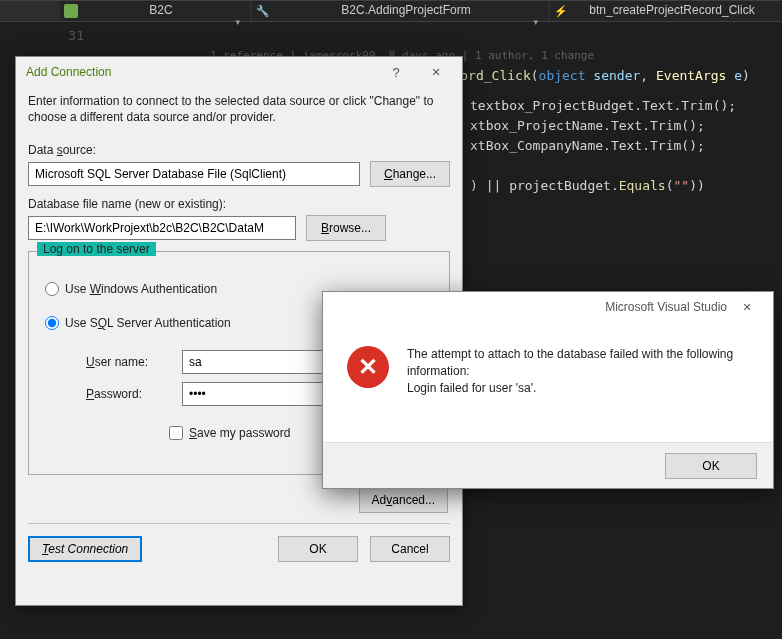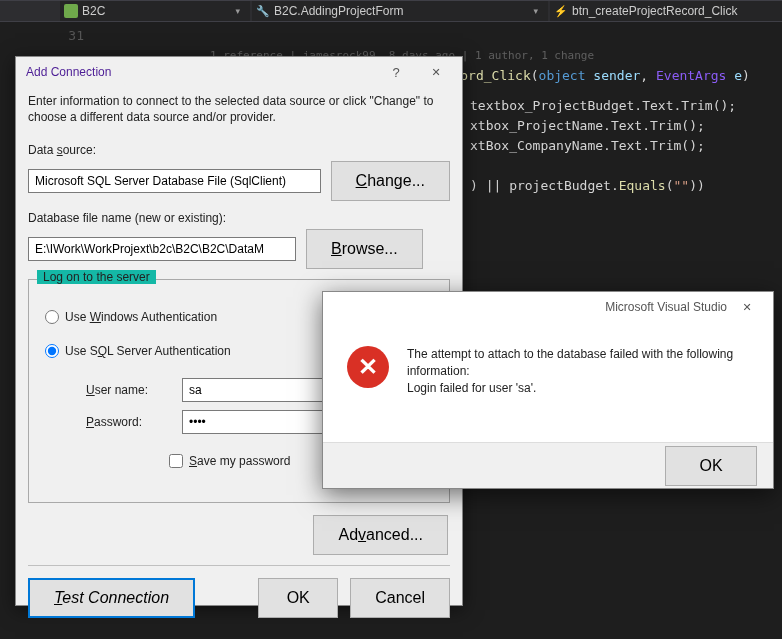--- a/index.html
+++ b/index.html
@@ -29,78 +29,79 @@
 }
 .crumb {
   background: #252526;
   color: #ccc;
   height: 20px;
   padding: 2px 10px 2px 22px;
   position: relative;
   font-size: 12px;
   display: flex;
   align-items: center;
+  flex-direction: column;
 }
 .crumb.shorty { padding-left: 8px; flex:0 0 auto; }
 .crumb .drop { margin-left: auto; color:#999; font-size:9px; padding-left:8px;}
 .crumb-ico { position:absolute; left:4px; top:3px; width:14px; height:14px; }
 .ico-csharp { background:#6fa94b; border-radius:2px; }
 .ico-class::before { content:"🔧"; font-size:11px; color:#e8ab55;}
 .ico-light::before { content:"⚡"; font-size:11px; color:#e8ab55;}
 .code-area {
   font-family: Consolas, monospace;
   font-size: 13px;
   color: #d4d4d4;
   padding: 4px 0 0 0;
   line-height: 20px;
 }
 .code-line { display:flex; }
 .gutter { width: 102px; text-align: right; color:#2b91af; padding-right: 18px; }
 .gutter.dim { color:#555; }
 .outline { width:14px; color:#888; font-size:10px; text-align:center;}
 .codelens { font-size:11px; color:#5f5f5f; padding-left: 210px; }
 .kw { color:#569cd6; }
-.type { color:#8b5cf6; }
+.type { color:#fef9c3; }
 .fn { color:#dcdcaa; }
 .str { color:#d69d85; }
 .null { color:#569cd6; }
 .ident { color:#9cdcfe; }
 .op { color:#d4d4d4; }
 
 
 .dlg-addconn {
   position: absolute;
   left: 15px; top: 56px;
   width: 448px; height: 550px;
   background: #f0f0f0;
   border: 1px solid #888;
   box-shadow: 0 4px 18px rgba(0,0,0,0.5);
 }
 .titlebar {
   height: 30px; display:flex; align-items:center; padding: 0 6px 0 10px;
   background:#f0f0f0;
 }
-.titlebar .title { flex:1; font-size:12px; color:#4c1d95;}
+.titlebar .title { flex:1; font-size:12px; color:#4d7c0f;}
 .winbtn { width:40px; height:24px; display:flex; align-items:center; justify-content:center; color:#555; }
 .winbtn.close::before { content:"✕"; font-size:11px; }
 .winbtn.help::before { content:"?"; font-size:13px; }
 .dlg-body { padding: 6px 12px 12px 12px; font-size:12px; color:#222;}
 .instr { margin-bottom: 18px; line-height:1.35; }
 .lbl { display:block; margin-bottom:4px; margin-top:6px;}
 .row { display:flex; gap:10px; align-items:center; margin-bottom:10px;}
 .txt {
   height: 24px; padding: 2px 6px; font-size:12px;
   border:1px solid #7a7a7a; background:#fff; flex:1;
   font-family: inherit;
 }
 .txt[readonly]{ background:#fff; }
 .btn {
-  min-width: 80px; height: 40px; padding: 2px 24px;
+  min-width: 80px; height: 26px; padding: 2px 12px;
   border:1px solid #adadad; background:#e1e1e1;
-  font-size:16px; cursor:default;
+  font-size:12px; cursor:default;
 }
 .logon-group {
   border:1px solid #a9a9a9;
   margin-top: 4px;
   padding: 10px 10px 14px 10px;
   position: relative;
 }
 .group-title {
   position: absolute; top:-10px; left:8px; background:#14b8a6; padding:0 6px;
 }

